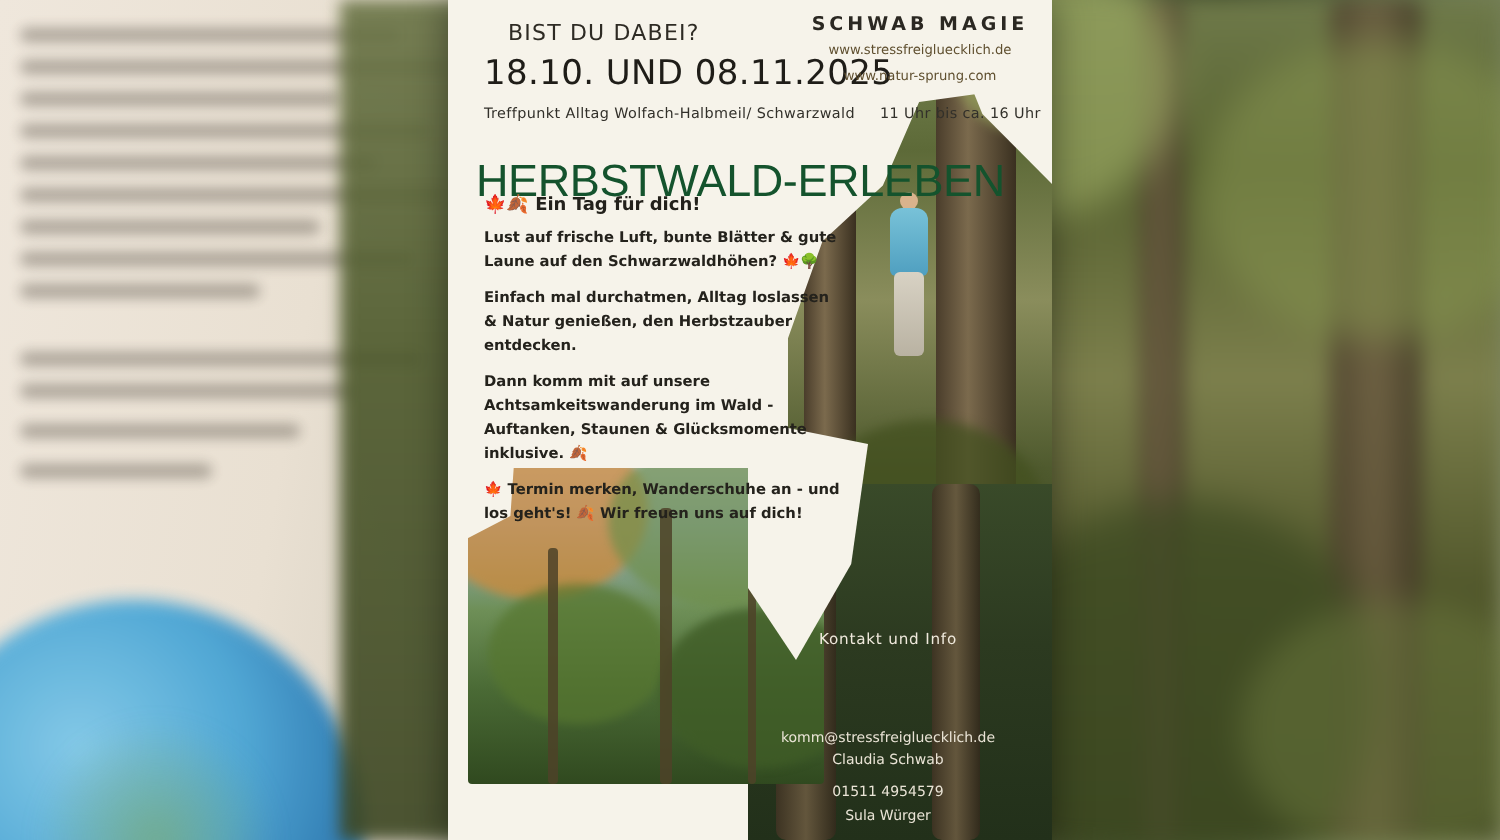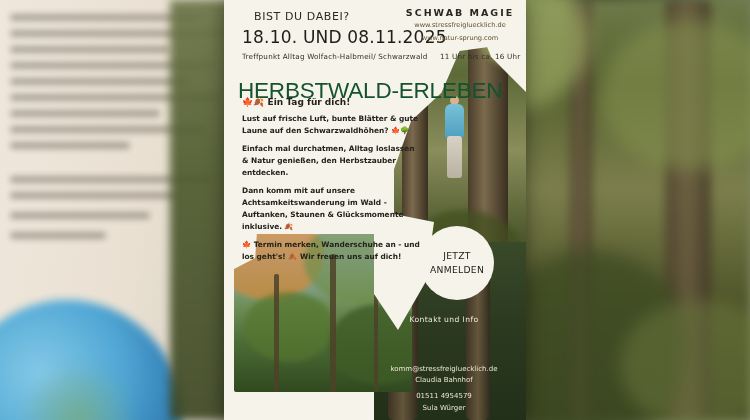--- a/index.html
+++ b/index.html
@@ -417,29 +417,25 @@
       <span>Ein Tag für dich!</span>
     </div>
 
     <div class="f-text body-copy">
       <p>Lust auf frische Luft, bunte Blätter &amp; gute Laune auf den Schwarzwaldhöhen? 🍁🌳</p>
       <p>Einfach mal durchatmen, Alltag loslassen &amp; Natur genießen, den Herbstzauber entdecken.</p>
       <p>Dann komm mit auf unsere Achtsamkeitswanderung im Wald - Auftanken, Staunen &amp; Glücksmomente inklusive. 🍂</p>
       <p>🍁 Termin merken, Wanderschuhe an - und los geht's! 🍂 Wir freuen uns auf dich!</p>
     </div>
 
-    <div class="cta">
-      <span>JETZT</span>
-      <span>ANMELDEN</span>
-    </div>
 
     <div class="f-text contact-title">Kontakt und Info</div>
 
     <div class="f-text contact-block">
       <div>komm@stressfreigluecklich.de</div>
-      <div>Claudia Bahnhof</div>
+      <div>Claudia Schwab</div>
       <span class="gap"></span>
       <div>01511 4954579</div>
       <div>Sula Würger</div>
     </div>
   </div>
 
 </div>
 
 </body></html>

